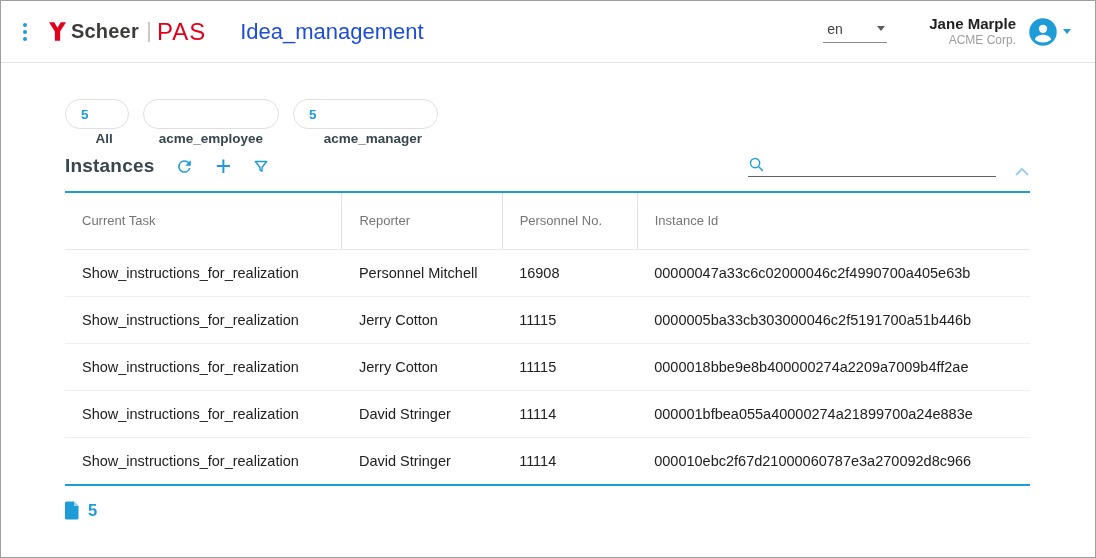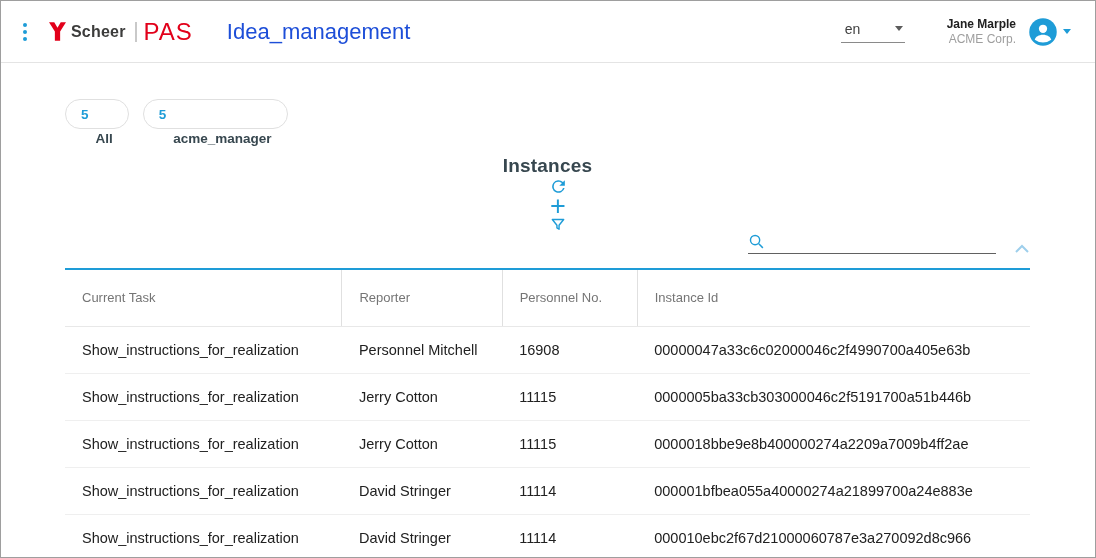--- a/index.html
+++ b/index.html
@@ -9,41 +9,41 @@
   *{box-sizing:border-box;}
   html,body{margin:0;padding:0;background:#fff;}
   body{font-family:"Liberation Sans", sans-serif;}
   .screen{width:1096px;height:558px;border:1px solid #9e9e9e;background:#fff;overflow:hidden;position:relative;}
 
   
   .topbar{height:62px;display:flex;align-items:center;border-bottom:1px solid #e4e4e4;padding:0 24px 0 18px;}
   .menu-dots{display:flex;flex-direction:column;gap:3px;cursor:pointer;padding:4px;}
   .menu-dots i{width:4px;height:4px;border-radius:50%;background:var(--accent);display:block;}
   .logo{display:flex;align-items:center;margin-left:18px;color:var(--brand-red);}
-  .logo .brand{font-size:16px;font-weight:700;color:#3c3c3b;margin-left:5px;letter-spacing:.2px;}
+  .logo .brand{font-size:20px;font-weight:700;color:#3c3c3b;margin-left:5px;letter-spacing:.2px;}
   .logo .logo-sep{width:2px;height:20px;background:#c9c9c9;margin:0 7px 0 9px;}
   .logo .suffix{font-size:24px;color:var(--brand-red);font-weight:400;letter-spacing:1px;}
   .app-title{font-size:22px;color:#1d4ed8;margin-left:34px;font-weight:400;}
   .spacer{flex:1;}
   .lang-select{display:flex;align-items:center;justify-content:space-between;width:64px;border-bottom:1px solid #8a8a8a;padding:0 2px 5px 4px;font-size:14px;color:#424242;margin-right:42px;cursor:pointer;}
   .caret-down{width:0;height:0;border-left:4.5px solid transparent;border-right:4.5px solid transparent;border-top:5px solid #5c5c5c;}
   .user-block{text-align:right;margin-right:12px;line-height:1.25;}
-  .user-name{font-size:12px;font-weight:700;color:#212121;}
+  .user-name{font-size:15px;font-weight:700;color:#212121;}
   .user-company{font-size:12px;color:#9e9e9e;}
   .avatar{color:var(--accent);display:flex;align-items:center;cursor:pointer;}
   .user-caret{margin-left:5px;cursor:pointer;border-top-color:var(--accent);}
 
   
   .chips{margin:36px 0 0 64px;display:flex;gap:14px;}
   .chip{display:inline-flex;align-items:center;gap:7px;border:1px solid #e0e0e0;border-radius:16px;height:30px;padding:0 15px;font-size:13.5px;cursor:pointer;background:#fff;}
   .chip-count{color:var(--accent);font-weight:700;}
   .chip-label{color:#37474f;font-weight:600;margin-top:48px;}
 
   
-  .section-head{display:flex;align-items:center;margin:26px 65px 0 64px;flex-direction:column;}
+  .section-head{display:flex;align-items:center;margin:26px 65px 0 64px;}
   .section-head h2{font-size:19px;color:#37474f;margin:0;font-weight:700;letter-spacing:.2px;}
   .icon-btn{margin-left:21px;color:var(--accent);cursor:pointer;display:flex;align-items:center;}
   .plus-glyph{font-size:27px;font-weight:400;line-height:20px;}
   .search-area{margin-left:auto;display:flex;align-items:flex-end;}
   .search-box{display:flex;align-items:flex-end;border-bottom:1px solid #616161;width:248px;padding-bottom:3px;color:var(--accent);}
   .search-box input{border:none;outline:none;flex:1;font-size:14px;padding:0 0 1px 8px;background:transparent;font-family:"Liberation Sans",sans-serif;color:#212121;}
   .collapse-btn{margin-left:18px;cursor:pointer;display:flex;align-items:center;color:#9ecfec;}
 
   
   .table-wrap{margin:14px 65px 0 64px;border-top:2px solid var(--accent);border-bottom:2px solid var(--accent);}
@@ -100,20 +100,23 @@
         <path d="M12 14.2c-3.3 0-6.1 1.7-6.6 3.9a10.9 10.9 0 0 0 13.2 0c-.5-2.2-3.3-3.9-6.6-3.9z" fill="#fff"></path>
       </svg>
     </div>
     <span class="caret-down user-caret" style="border-top-color:var(--accent);"></span>
   </header>
 
   <div class="chips">
       <div class="chip">
         <span class="chip-count">5</span>
         <span class="chip-label">All</span>
+      </div>
+      <div class="chip">
+        <span class="chip-label">acme_employee</span>
       </div>
       <div class="chip">
         <span class="chip-count">5</span>
         <span class="chip-label">acme_manager</span>
       </div>
     </div>
 
   <div class="section-head">
     <h2>Instances</h2>
 

